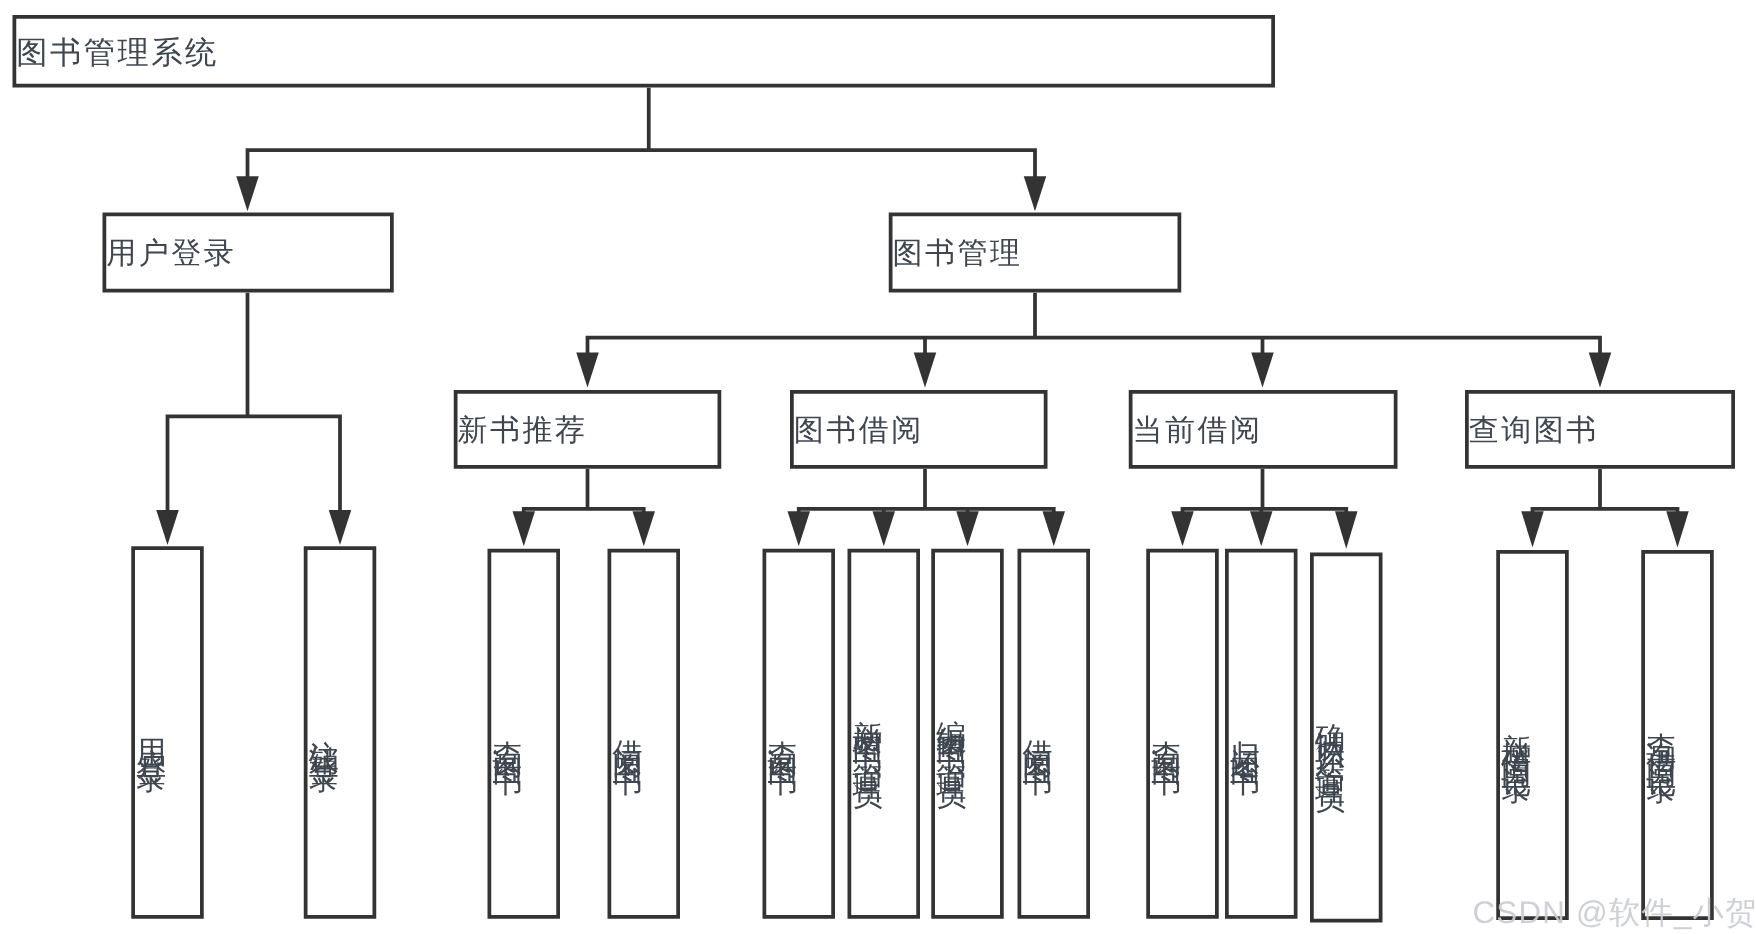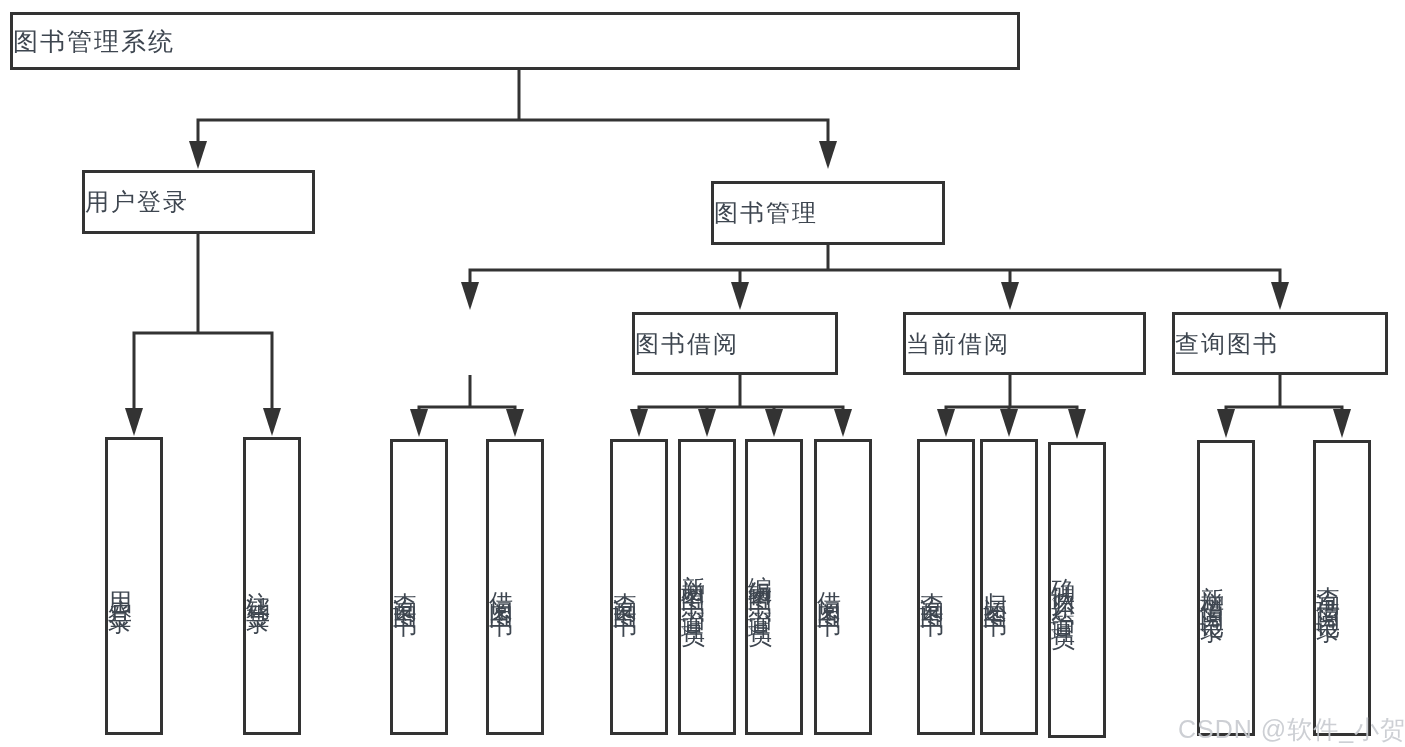--- a/index.html
+++ b/index.html
@@ -91,28 +91,31 @@
     </g>
   </svg>
 
   <div class="box root" style="left:10px;top:12px;width:1010px;height:58px;">
     <span class="hlabel">图书管理系统</span>
   </div>
 
   <div class="box" style="left:82px;top:170px;width:233px;height:64px;">
     <span class="hlabel">用户登录</span>
   </div>
-  <div class="box" style="left:711px;top:170px;width:234px;height:64px;margin-top:11px;">
+  <div class="box" style="left:711px;top:170px;width:234px;height:64px;">
     <span class="hlabel">图书管理</span>
   </div>
 
+  <div class="box" style="left:363px;top:312px;width:214px;height:63px;">
+    <span class="hlabel">新书推荐</span>
+  </div>
   <div class="box" style="left:632px;top:312px;width:206px;height:63px;">
     <span class="hlabel">图书借阅</span>
   </div>
-  <div class="box" style="left:903px;top:312px;width:243px;height:63px;">
+  <div class="box" style="left:903px;top:312px;width:215px;height:63px;">
     <span class="hlabel">当前借阅</span>
   </div>
   <div class="box" style="left:1172px;top:312px;width:216px;height:63px;">
     <span class="hlabel">查询图书</span>
   </div>
 
   <div class="box" style="left:105px;top:437px;width:58px;height:298px;">
     <span class="vlabel">用户登录</span>
   </div>
   <div class="box" style="left:243px;top:437px;width:58px;height:298px;">

